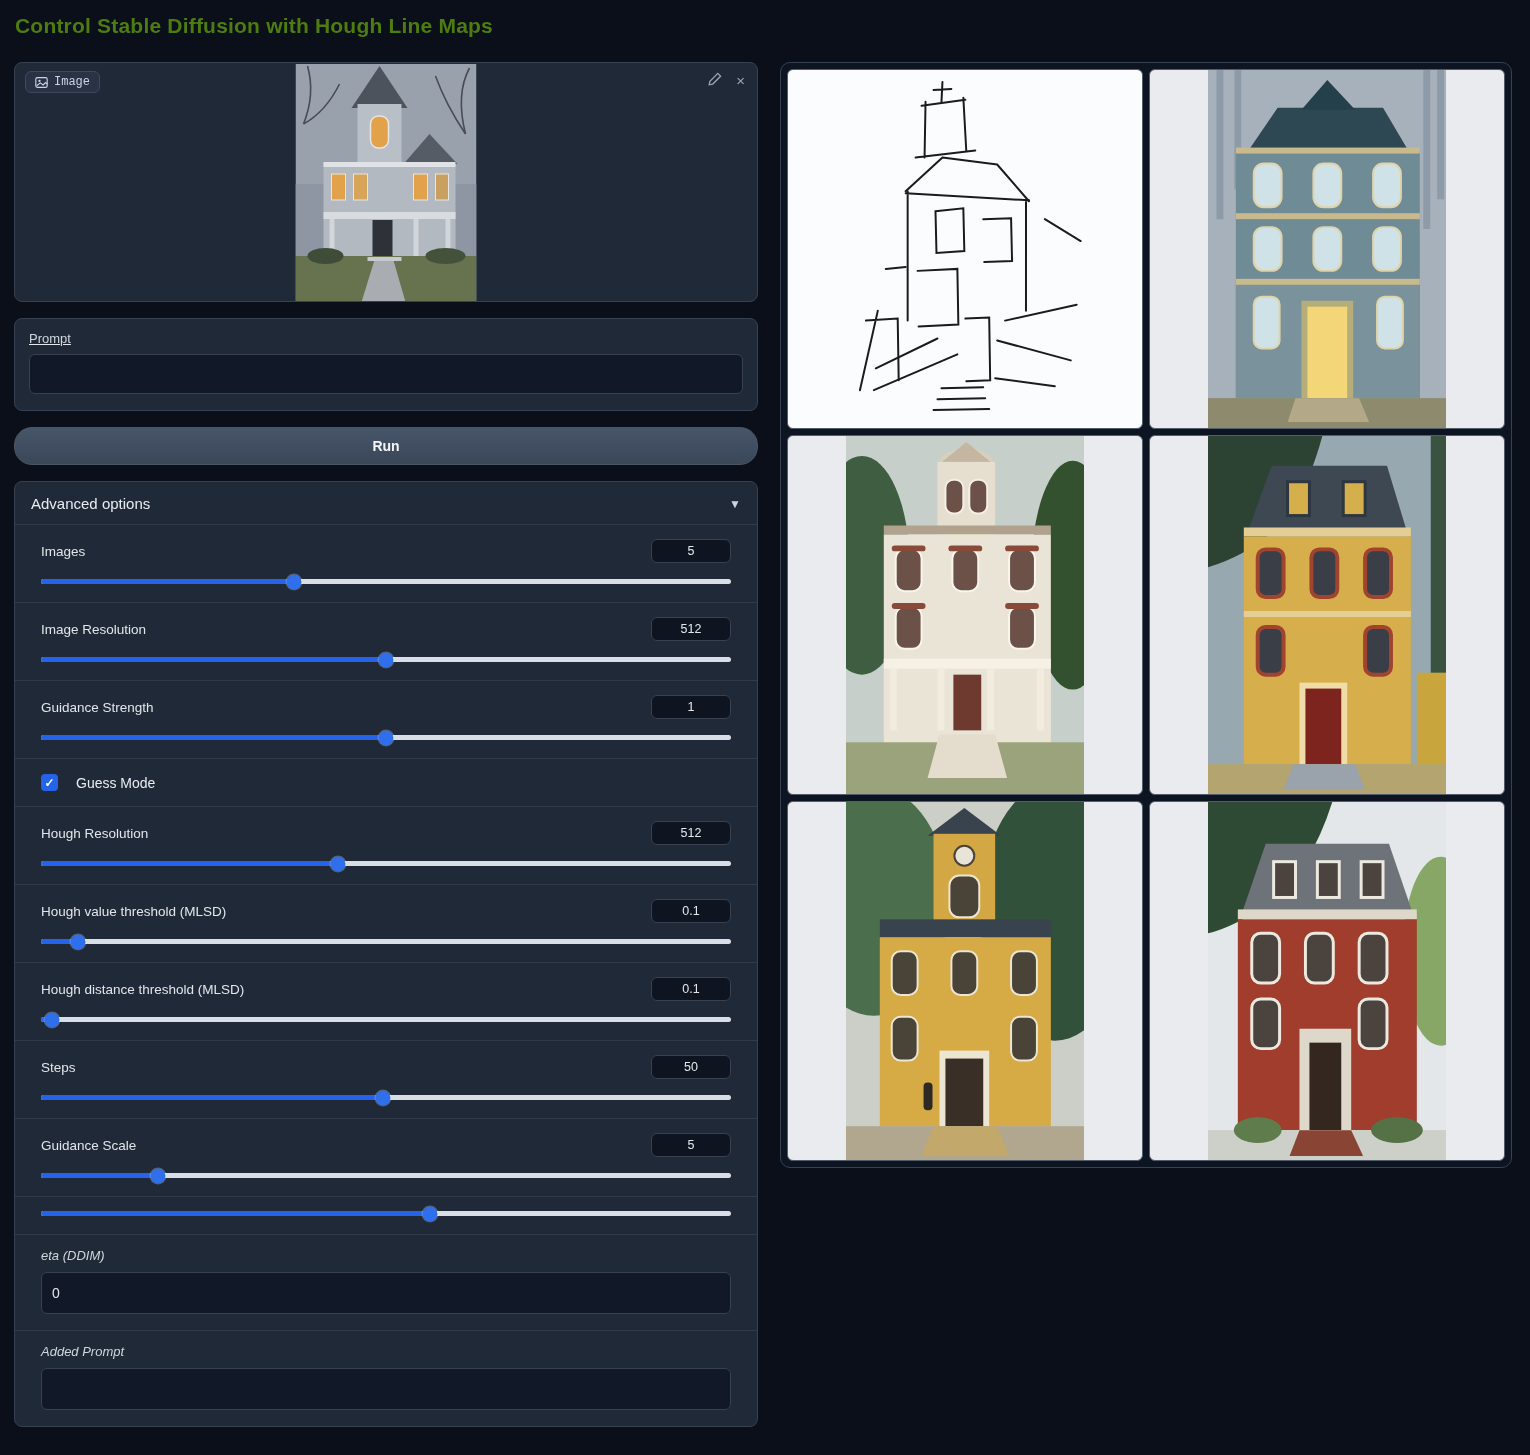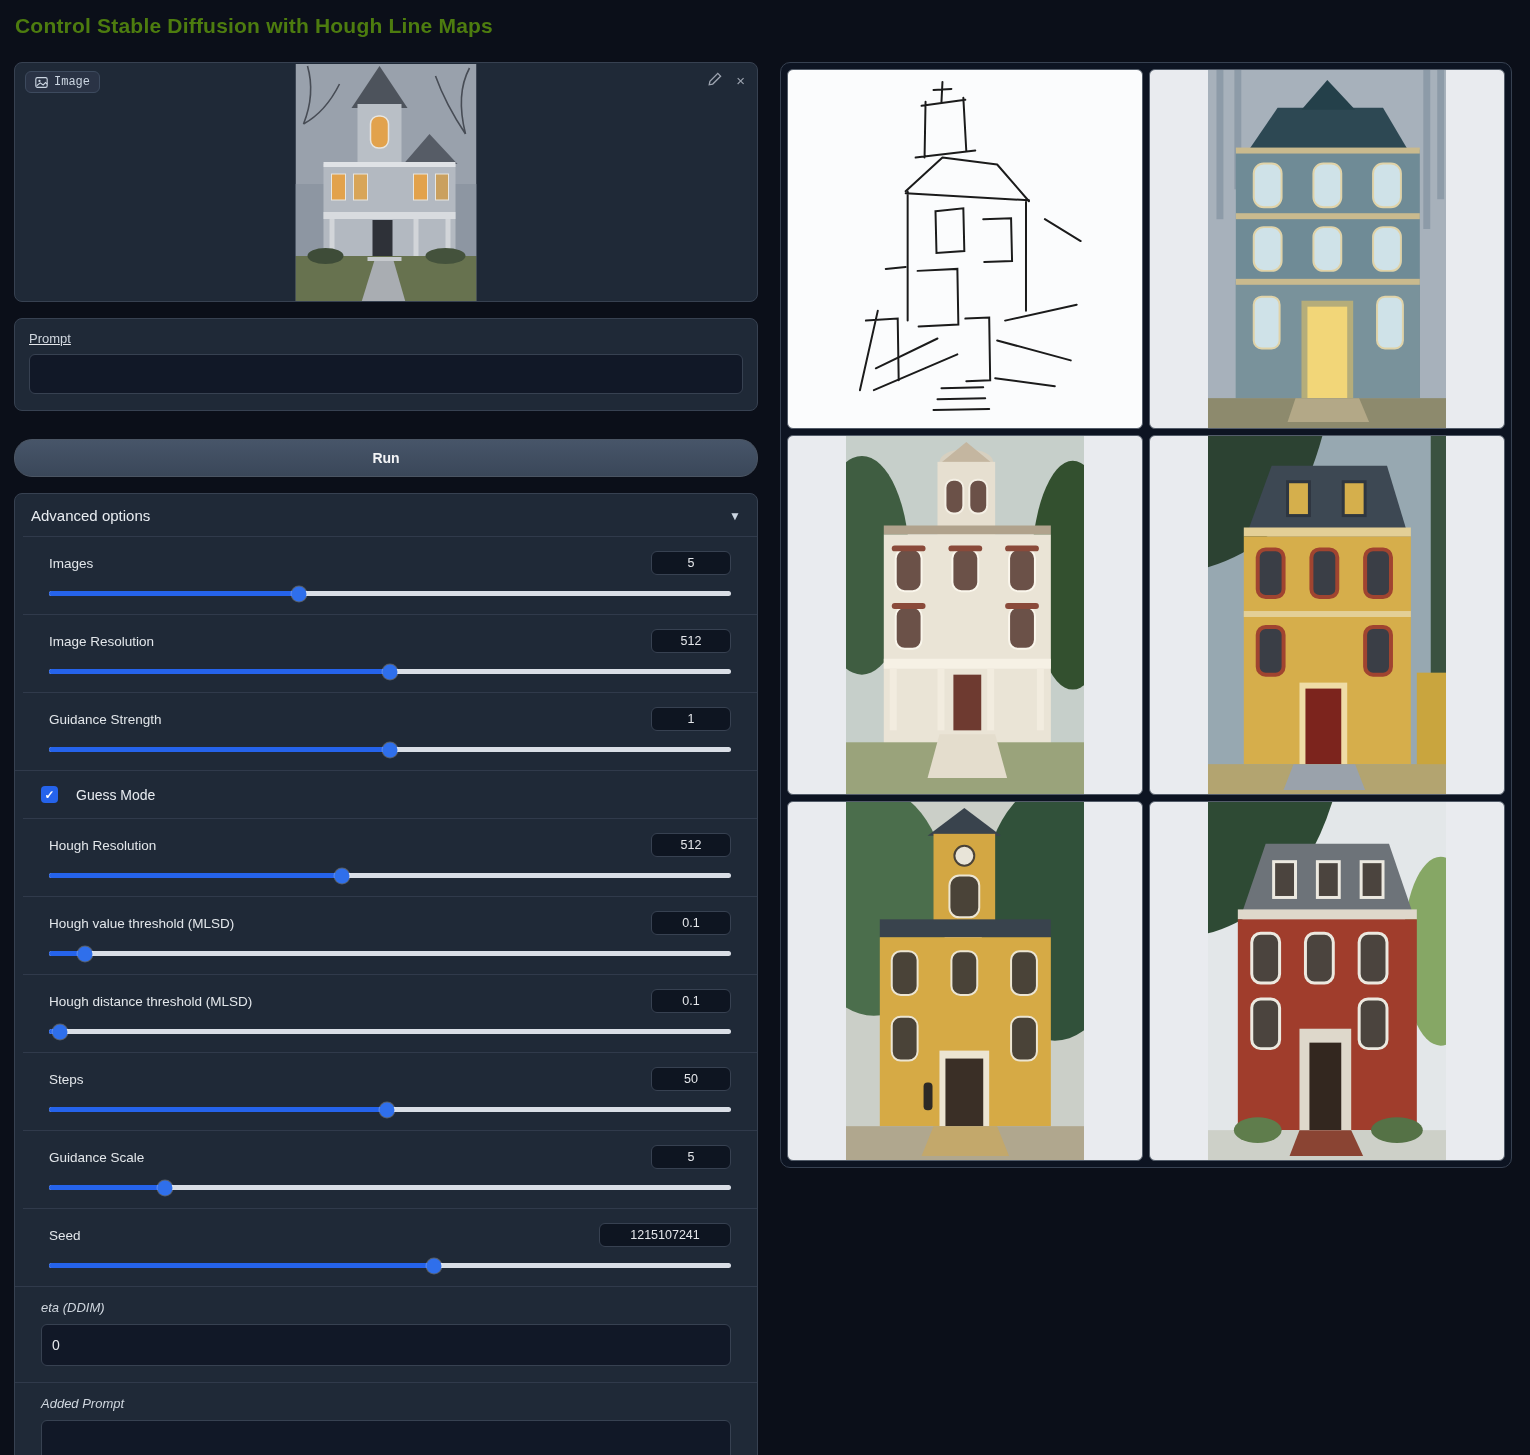--- a/index.html
+++ b/index.html
@@ -23,21 +23,21 @@
     display:flex; align-items:center; gap:6px;
     background:#2a3345; border:1px solid #3d4a5e; border-radius:6px;
     padding:3px 9px; font-size:12px; color:#cbd5e1;font-family:Liberation Mono, monospace;
   }
   .chip svg { display:block; }
   .img-actions { position:absolute; right:12px; top:9px; z-index:3; display:flex; gap:14px; align-items:center; color:#9ca3af; }
   .icon-btn { cursor:pointer; font-size:15px; line-height:1; color:#9ca3af; background:none; border:none; padding:0; }
   .house-photo { position:absolute; left:50%; top:1px; transform:translateX(-50%); height:238px; width:181px; }
 
   
-  .prompt-block { padding:12px 14px 16px; margin-bottom:28px;text-decoration:underline; }
+  .prompt-block { padding:12px 14px 16px; margin-bottom:16px;text-decoration:underline; }
   .field-label { display:block; font-size:13px; color:#cfd6de; margin-bottom:8px; }
   .text-input {
     width:100%; height:40px; background:#111827; border:1px solid #374151;
     border-radius:6px; color:#e5e7eb; font-size:14px; padding:0 10px;
     font-family:inherit; outline:none;
   }
 
   
   .run-btn {
     display:block; width:100%; height:38px; margin-bottom:16px;
@@ -46,21 +46,21 @@
     font-family:inherit; cursor:pointer;
   }
 
   
   .advanced { overflow:hidden; }
   .adv-header {
     display:flex; justify-content:space-between; align-items:center;
     padding:13px 16px 12px; font-size:15px; color:#e8ecf1; cursor:pointer;gap:40px;
   }
   .adv-caret { font-size:12px; color:#cbd5e1; }
-  .row { border-top:1px solid #303a4b; padding:14px 26px 18px;margin-left:8px; }
+  .row { border-top:1px solid #303a4b; padding:14px 26px 18px; }
   .row-top { display:flex; justify-content:space-between; align-items:center; margin-bottom:16px; }
   .lbl { font-size:13.5px; color:#e2e6ea; }
   .num {
     width:80px; height:24px; background:#0e1521; border:1px solid #374151;
     border-radius:6px; color:#e5e7eb; font-size:12.5px; text-align:center;
     font-family:inherit; outline:none;
   }
   .num.wide { width:132px; }
   .track { position:relative; height:5px; background:#d9dee6; border-radius:3px; cursor:pointer; }
   .fill { position:absolute; left:0; top:0; bottom:0; width:var(--pos,50%); background:#2563eb; border-radius:3px; }
@@ -247,24 +247,20 @@
         <span class="lbl">Guidance Scale</span>
         <input class="num" value="5" style="">
       </div>
       <div class="track" style="--pos: 17%;">
           <div class="fill"></div>
           <div class="thumb"></div>
         </div>
     </div>
 
     <div class="row">
-      <div class="row-top">
-        <span class="lbl">Seed</span>
-        <input class="num wide" value="1215107241" style="">
-      </div>
       <div class="track" style="--pos: 56.4%;">
           <div class="fill"></div>
           <div class="thumb"></div>
         </div>
     </div>
 
     <div class="text-row">
       <label class="field-label">eta (DDIM)</label>
       <input class="text-input" value="0" style="">
     </div>

